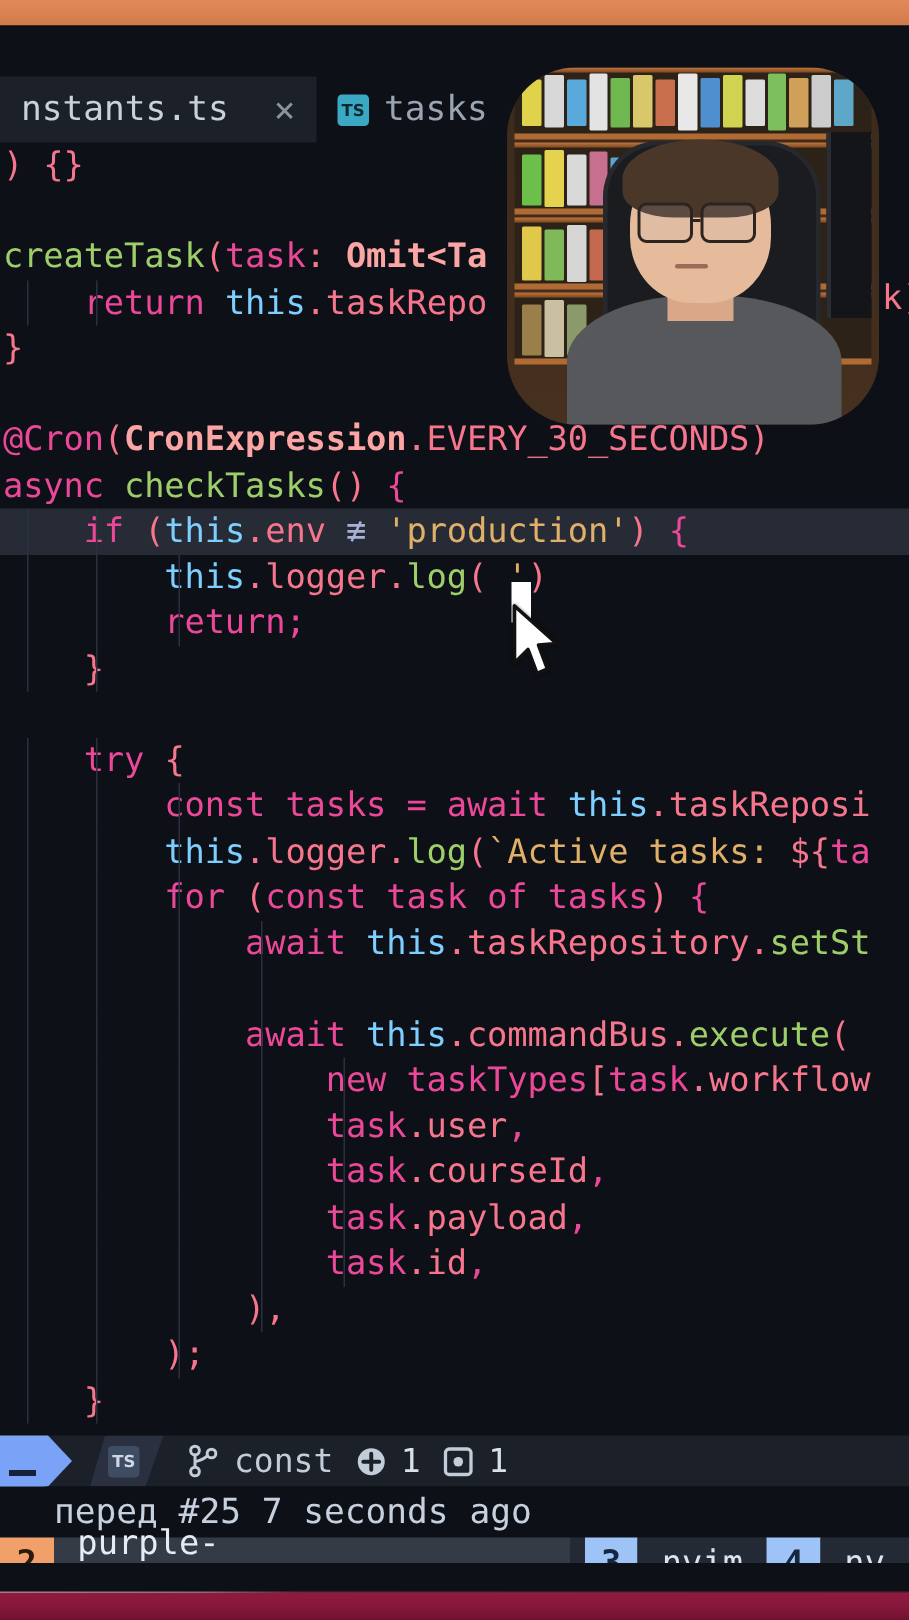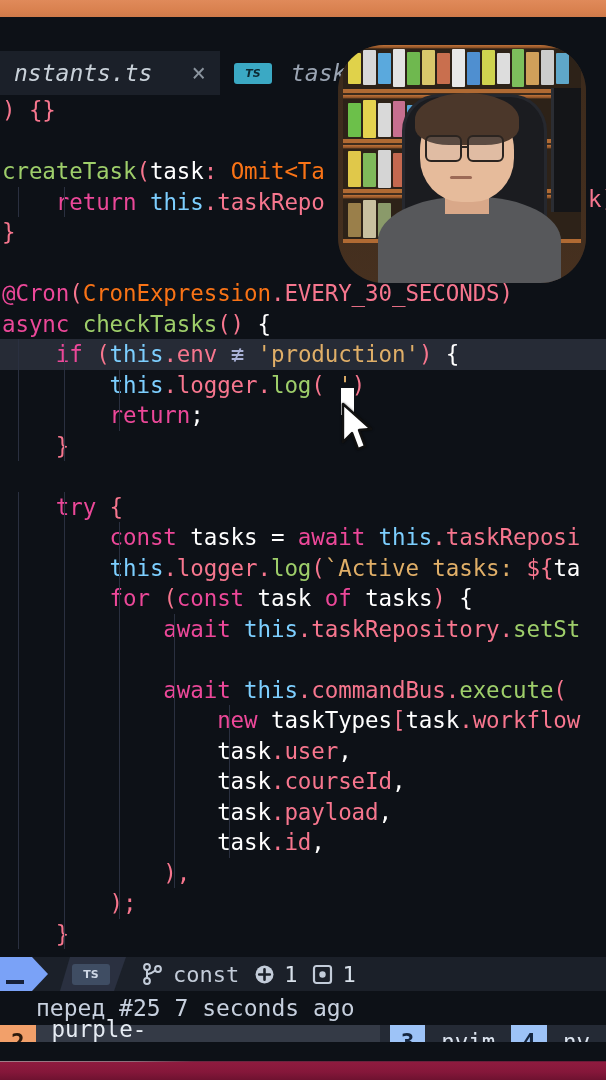--- a/index.html
+++ b/index.html
@@ -30,27 +30,27 @@
     position:absolute; left:0; top:17px; width:606px; height:1025px;
     background:#0d1117; overflow:hidden;
   }
 
   
   #tabline{
     position:absolute; left:0; top:34px; height:44px; width:606px;
     display:flex; align-items:stretch; font-size:23px;
   }
   .tab{
-    display:flex; align-items:center; gap:19px; padding:0 14px;
-    color:#9aa4b2; white-space:nowrap;font-style:italic;
+    display:flex; align-items:center; gap:10px; padding:0 14px;
+    color:#9aa4b2; white-space:nowrap;
   }
   .tab.active-tab{ background:#1b2029; color:#c9d1d9; }
   .tab-close{ color:#8b949e; font-size:24px; margin-left:20px; cursor:pointer; }
   .ts-badge{
-    width:38px; height:21px; border-radius:3px; background:#3ba9c4;
+    width:21px; height:21px; border-radius:3px; background:#3ba9c4;
     color:#0d2a33; font-size:11px; font-weight:bold;
     display:flex; align-items:center; justify-content:center;
     font-family:"DejaVu Sans","Liberation Sans",sans-serif; flex:none;
   }
   .ts-badge.dim{ background:#3f4d63; color:#cfd8e6; }
 
   
   #code{
     position:absolute; left:0; top:78px; width:606px; height:862px;
     font-size:22.5px; line-height:30.5px; white-space:pre;
@@ -58,24 +58,24 @@
   }
   .ln{ position:relative; height:30.5px; padding-left:2px; }
   .ln.sel{ background:#262b36; }
   
   .guide{ position:absolute; top:0; width:1px; height:30.5px; background:#2a3040; }
   .guide.g1{ left:18px; } .guide.g2{ left:64px; } .guide.g3{ left:119px; }
   .guide.g4{ left:174px; } .guide.g5{ left:229px; }
 
   
   .kw  { color:#ec4899; }      
-  .fn  { color:#f97316; }      
+  .fn  { color:#fca5a5;font-weight:bold; }      
   .grn { color:#9ece6a; }      
   .typ { color:#7dcfff; }      
-  .var { color:#ffffff; }      
+  .var { color:#ec4899; }      
   .prp { color:#f7768e; }      
   .str { color:#e0af68; }
   .dim2{ color:#a9b1d6; }
 
   
   #block-cursor{
     position:absolute; left:341px; top:371px; width:13px; height:27px;
     background:#ffffff;
   }
   #mouse-pointer{

